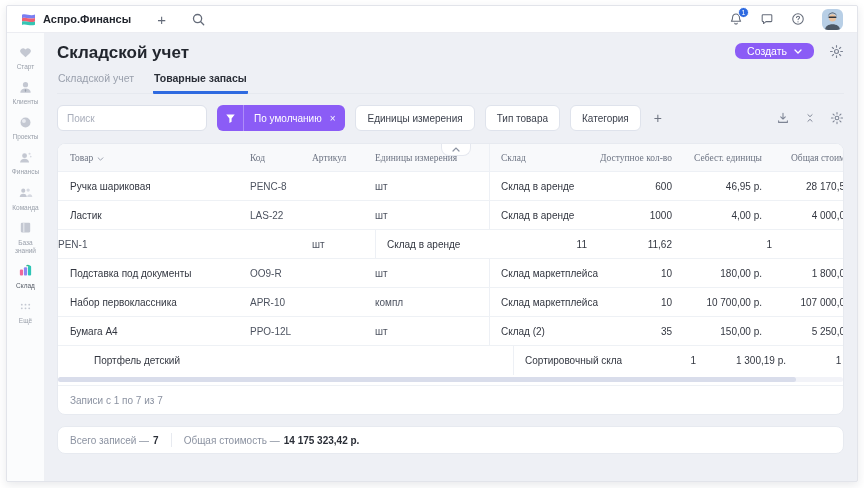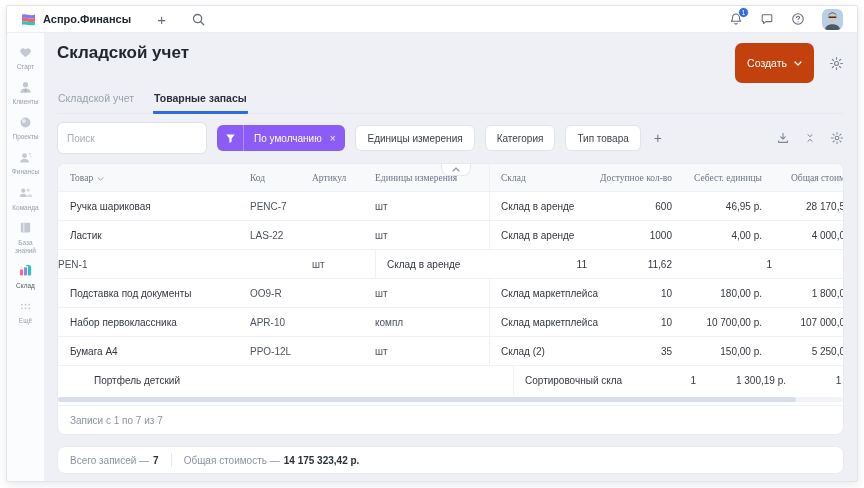--- a/index.html
+++ b/index.html
@@ -26,30 +26,30 @@
              display:flex; flex-direction:column; align-items:center; gap:8px; flex:0 0 auto; }
   .side-item { display:flex; flex-direction:column; align-items:center; width:38px; cursor:pointer; }
   .side-item .ic { width:16px; height:16px; display:flex; align-items:center; justify-content:center; }
   .side-item .lbl { font-size:6.5px; color:#9aa0ab; margin-top:3px; text-align:center; line-height:1.25; width:36px; }
   .side-item.active .lbl { color:#555b66; }
   
   .main { flex:1; min-width:0; padding:10px 13px 0 12px; position:relative; }
   .title-row { display:flex; align-items:flex-start; }
   .page-title { font-size:17px; font-weight:bold; color:#22262e; }
   .title-actions { margin-left:auto; display:flex; align-items:center; gap:15px; }
-  .create-btn { height:40px; background:#c2410c; border:none; border-radius:7px; color:#fff; font-size:10.5px;
+  .create-btn { height:16px; background:#8b5cf6; border:none; border-radius:7px; color:#fff; font-size:10.5px;
                 display:flex; align-items:center; gap:7px; padding:8px 12px; cursor:pointer; font-family:inherit; }
   .gear { color:#7b8292; display:flex; cursor:pointer; }
   .tabs { display:flex; gap:18px; margin-top:5px; border-bottom:1px solid #e6e9ef; }
   .tab { font-size:10.5px; padding:4px 1px 7px; color:#9aa0ad; cursor:pointer; border-bottom:3px solid transparent;
          margin-bottom:-1px; border-radius:1px; }
   .tab.active { color:#2b2f38; font-weight:bold; border-bottom-color:#2e6ae0; }
   
   .filter-row { margin-top:11px; display:flex; align-items:center; gap:10px; height:26px; }
-  .search { width:150px; height:32px; border:1px solid #dde1ea; border-radius:6px; background:#fff;
+  .search { width:150px; height:26px; border:1px solid #dde1ea; border-radius:6px; background:#fff;
             font-size:10px; padding:0 9px; color:#3a3f4b; font-family:inherit; outline:none; }
   .search::placeholder { color:#a9aebb; }
   .filter-pill { height:26px; display:flex; align-items:stretch; background:#8b5cf6; border-radius:6px;
                  overflow:hidden; cursor:pointer; }
   .fp-funnel { width:27px; display:flex; align-items:center; justify-content:center;
                border-right:1px solid rgba(255,255,255,.3); }
   .fp-label { display:flex; align-items:center; gap:8px; padding:0 10px; color:#fff; font-size:10px; }
   .fp-x { font-size:10px; opacity:.95; }
   .chip { height:26px; background:#fff; border:1px solid #dfe3ec; border-radius:6px; font-size:10px;
           color:#3a3f4b; display:flex; align-items:center; padding:0 11px; cursor:pointer; white-space:nowrap; }
@@ -262,22 +262,22 @@
                 <path d="M1.6 2h10.8L8.4 6.9v4.1L5.6 12.6V6.9Z"></path>
               </svg>
           </span>
           <span class="fp-label">
             <span>По умолчанию</span>
             <span class="fp-x">×</span>
           </span>
         </div>
         <span id="chips" style="display:flex;gap:10px">
             <span class="chip">Единицы измерения</span>
+            <span class="chip">Тип товара</span>
             <span class="chip">Категория</span>
-            <span class="chip">Тип товара</span>
           </span>
         <span class="add-filter">+</span>
         <div class="filter-icons">
           <span>
             <svg width="14" height="14" viewBox="0 0 16 16" fill="none" stroke="currentColor" stroke-width="1.2" stroke-linecap="round" stroke-linejoin="round">
               <path d="M8 2.5v6.5M5.4 6.6 8 9.2l2.6-2.6M3 11.3V13h10v-1.7"></path>
               </svg>
           </span>
           <span>
             <svg width="12" height="12" viewBox="0 0 16 16" fill="none" stroke="currentColor" stroke-width="1.3" stroke-linecap="round" stroke-linejoin="round">
@@ -307,21 +307,21 @@
             <span class="cell c2">Артикул</span>
             <span class="cell c3">Единицы измерения</span>
             <span class="cell c4">Склад</span>
             <span class="cell c5">Доступное кол-во</span>
             <span class="cell c6">Себест. единицы</span>
             <span class="cell c7">Общая стоим</span>
           </div>
         <div id="tbody">
             <div class="tgrid trow">
               <span class="cell c0">Ручка шариковая</span>
-              <span class="cell c1">PENC-7</span>
+              <span class="cell c1">PENC-8</span>
               <span class="cell c2"></span>
               <span class="cell c3">шт</span>
               <span class="cell c4">Склад в аренде</span>
               <span class="cell c5">600</span>
               <span class="cell c6">46,95 р.</span>
               <span class="cell c7">28 170,5</span>
             </div>
             <div class="tgrid trow">
               <span class="cell c0">Ластик</span>
               <span class="cell c1">LAS-22</span>

